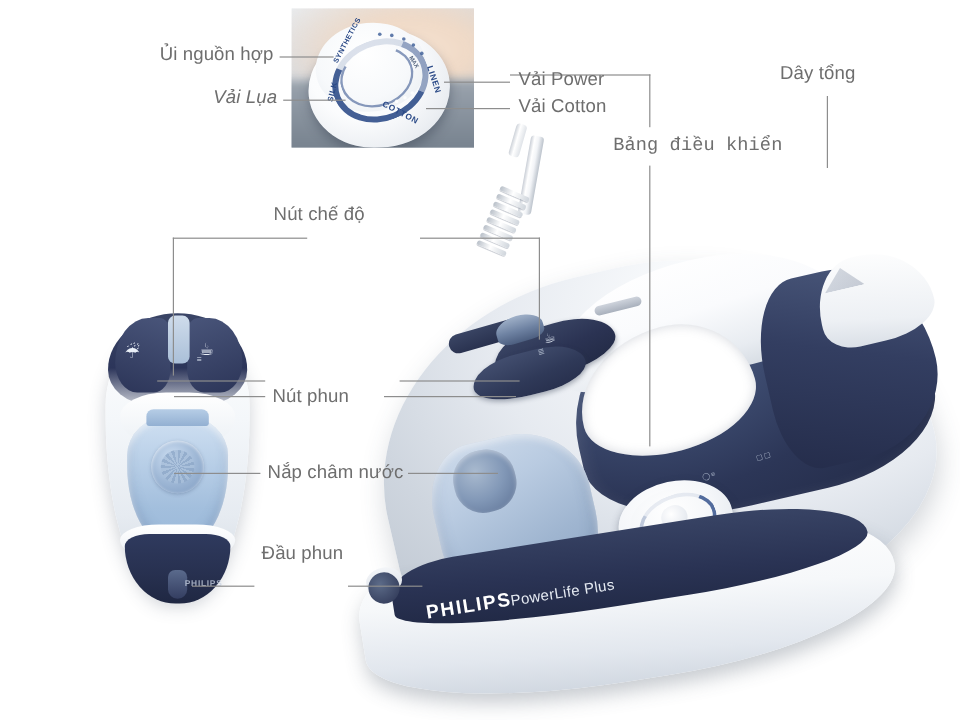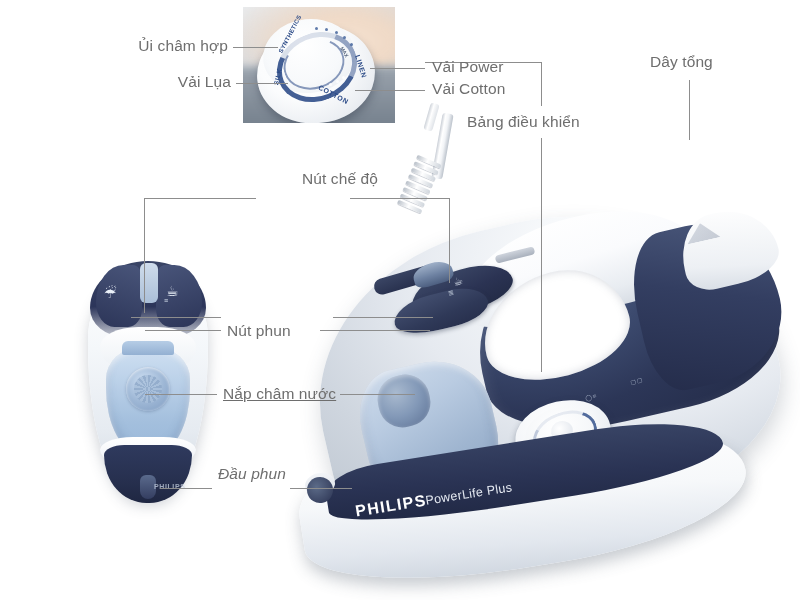--- a/index.html
+++ b/index.html
@@ -14,21 +14,21 @@
   }
   .lbl{
     position:absolute;
     color:#6e6e6e;
     font-size:15.5px;
     line-height:19px;
     white-space:nowrap;
     letter-spacing:.1px;
   }
   .lbl.r{text-align:right;}
-  .lbl.c{text-align:right;}
+  .lbl.c{text-align:left;}
   .ln{position:absolute;background:#8d8d8d;}
   .ln.h{height:1px;}
   .ln.v{width:1px;}
 
   
   #inset{
     position:absolute;left:243px;top:7px;width:152px;height:116px;
     overflow:hidden;
     background:linear-gradient(160deg,#e9ecef 0%,#d8dde3 30%,#c3cad2 60%,#aab3bd 100%);
   }
@@ -495,34 +495,34 @@
 
   <div class="ln h" style="left:145px;top:330px;width:76px;"></div>
   <div class="ln h" style="left:320px;top:330px;width:110px;"></div>
 
   <div class="ln h" style="left:145px;top:394px;width:72px;"></div>
   <div class="ln h" style="left:340px;top:394px;width:75px;"></div>
 
   <div class="ln h" style="left:160px;top:488px;width:52px;"></div>
   <div class="ln h" style="left:290px;top:488px;width:62px;"></div>
 
-  <div class="lbl r" style="left:48px;top:36px;width:180px;">Ủi châm hợp</div>
-
-  <div class="lbl r" style="left:68px;top:72px;width:163px;">Vải Lụa</div>
+  <div class="lbl r" style="left:48px;top:36px;width:180px;">Ủi nguồn hợp</div>
+
+  <div class="lbl r" style="left:68px;top:72px;width:163px;font-style:italic;">Vải Lụa</div>
 
   <div class="lbl" style="left:432px;top:57px;">Vải Power</div>
 
   <div class="lbl" style="left:432px;top:79px;">Vải Cotton</div>
 
-  <div class="lbl" style="left:467px;top:112px;">Bảng điều khiển</div>
+  <div class="lbl" style="left:511px;top:112px;font-family:Liberation Mono, monospace;">Bảng điều khiển</div>
 
   <div class="lbl" style="left:650px;top:52px;">Dây tổng</div>
 
   <div class="lbl c" style="left:228px;top:169px;width:150px;">Nút chế độ</div>
 
 
   <div class="lbl" style="left:227px;top:321px;">Nút phun</div>
 
-  <div class="lbl" style="left:223px;top:384px;text-decoration:underline;">Nắp châm nước</div>
-
-  <div class="lbl" style="left:218px;top:464px;font-style:italic;">Đầu phun</div>
+  <div class="lbl" style="left:223px;top:384px;">Nắp châm nước</div>
+
+  <div class="lbl" style="left:218px;top:452px;">Đầu phun</div>
 
 </div>
 
 </body></html>

